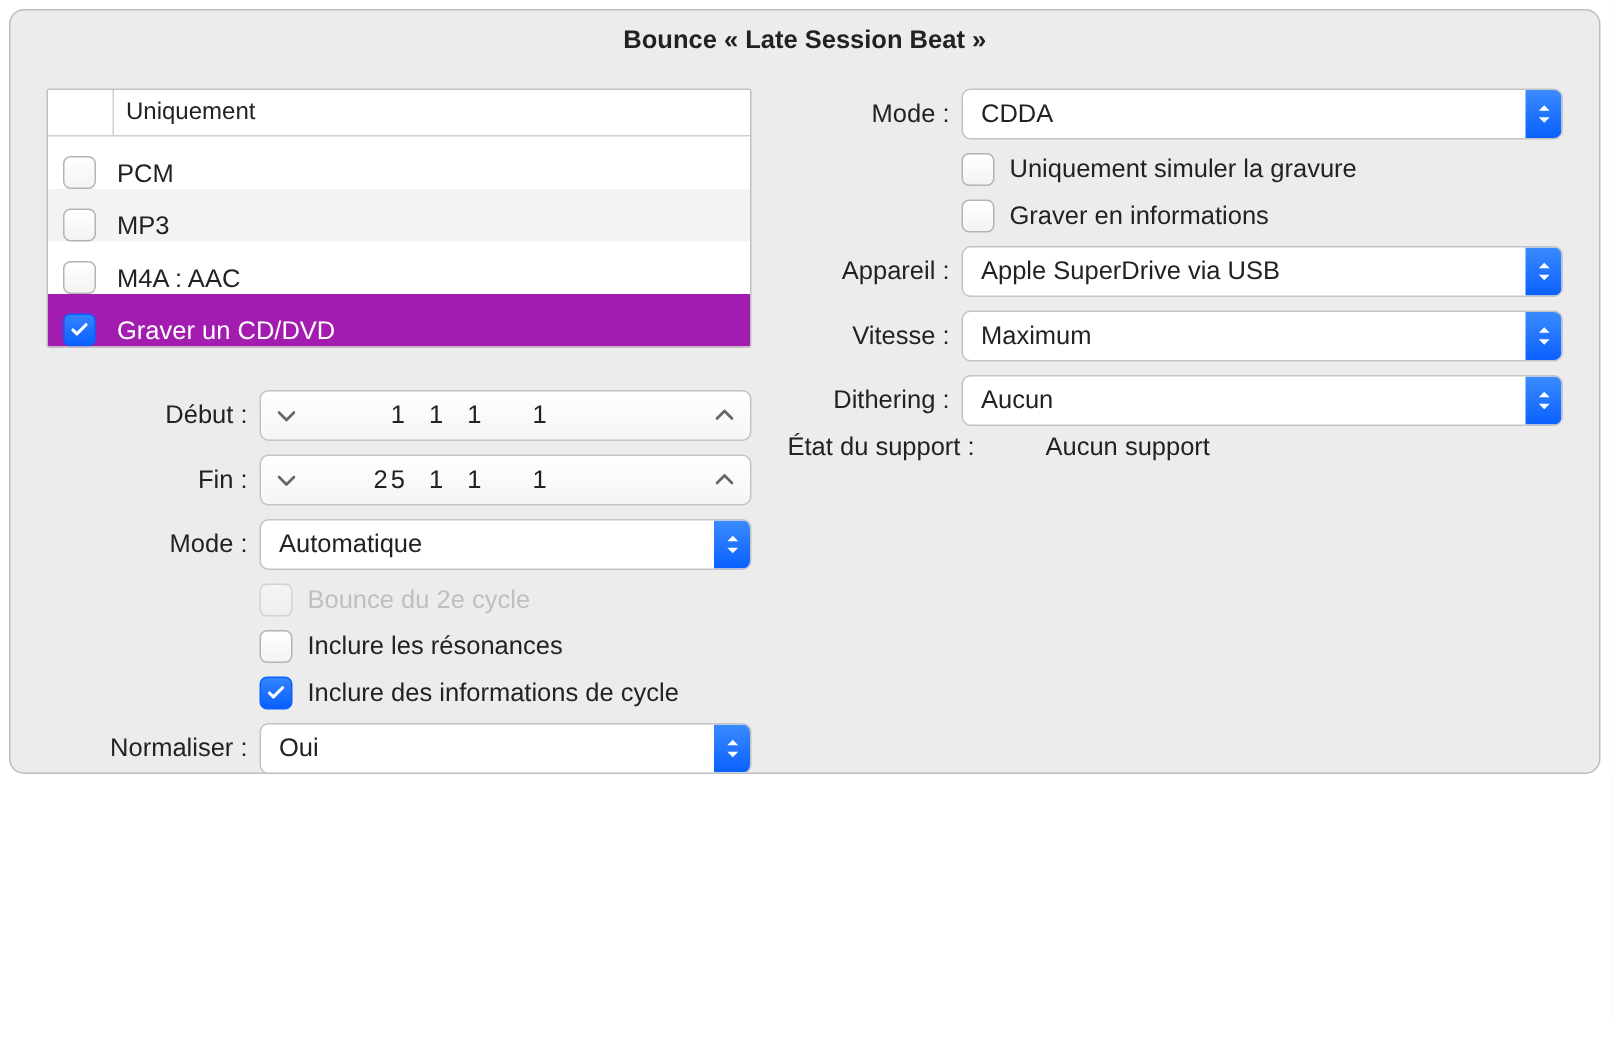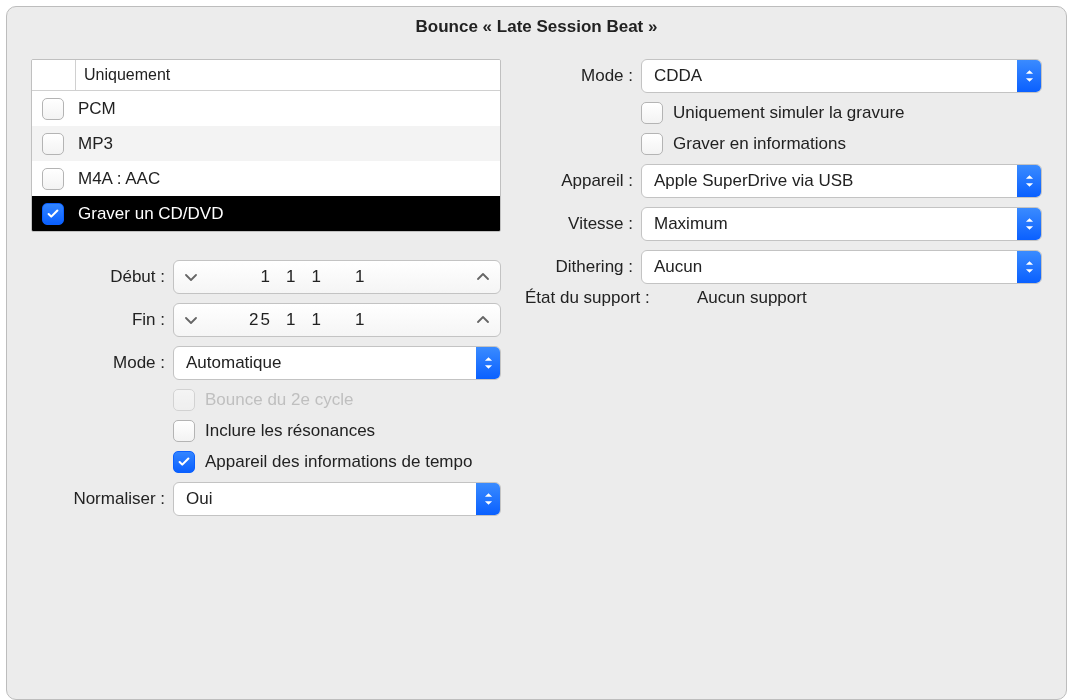--- a/index.html
+++ b/index.html
@@ -16,21 +16,21 @@
   html, body {
     margin: 0;
     padding: 0;
     background: #fff;
     font-family: -apple-system, "Helvetica Neue", Arial, sans-serif;
     font-size: 17px;
     color: var(--text);
   }
   .window {
     width: 1061px;
-    height: 694px;
+    height: 510px;
     margin: 6px;
     border: 1px solid #bdbdbd;
     border-radius: 10px;
     background: var(--bg);
     box-sizing: border-box;
     display: flex;
     flex-direction: column;
     overflow: hidden;
   }
   .titlebar {
@@ -67,27 +67,27 @@
     width: 43px;
     border-right: 1px solid #d0d0d0;
     height: 100%;
   }
   .dest-header .hlabel {
     padding-left: 8px;
     font-size: 16px;
   }
   .dest-row {
     display: flex;
-    align-items: center;
+    align-items: flex-end;
     height: 35px;
     padding-left: 10px;
     gap: 14px;
   }
   .dest-row.stripe { background: var(--row-stripe); }
-  .dest-row.selected { background: #000000; color: #fff; }
+  .dest-row.selected { background: #a21caf; color: #fff; }
   .dest-row .rlabel { font-size: 17px; }
 
   
   .cb {
     width: 20px;
     height: 20px;
     border-radius: 5px;
     border: 1px solid #b4b4b4;
     background: linear-gradient(#fff,#f3f3f3);
     display: inline-flex;
@@ -341,21 +341,21 @@
           <span class="cb"></span>
           <span class="olabel">Inclure les résonances</span>
         </div>
 
         <div class="no-label-indent opt-row">
           <span class="cb checked">
               <svg viewBox="0 0 16 16">
                 <path d="M3 8l3 3 7-7" stroke="#fff" stroke-width="2.4" fill="none" stroke-linecap="round" stroke-linejoin="round"></path>
               </svg>
             </span>
-          <span class="olabel">Appareil des informations de tempo</span>
+          <span class="olabel">Inclure des informations de cycle</span>
         </div>
 
         <div class="frow">
           <div class="flabel">Normaliser :</div>
           <div class="select">
             <span class="sval">Oui</span>
             <span class="cap">
               <svg viewBox="0 0 10 6">
                   <path d="M1 5l4-4 4 4"></path>
                 </svg>

